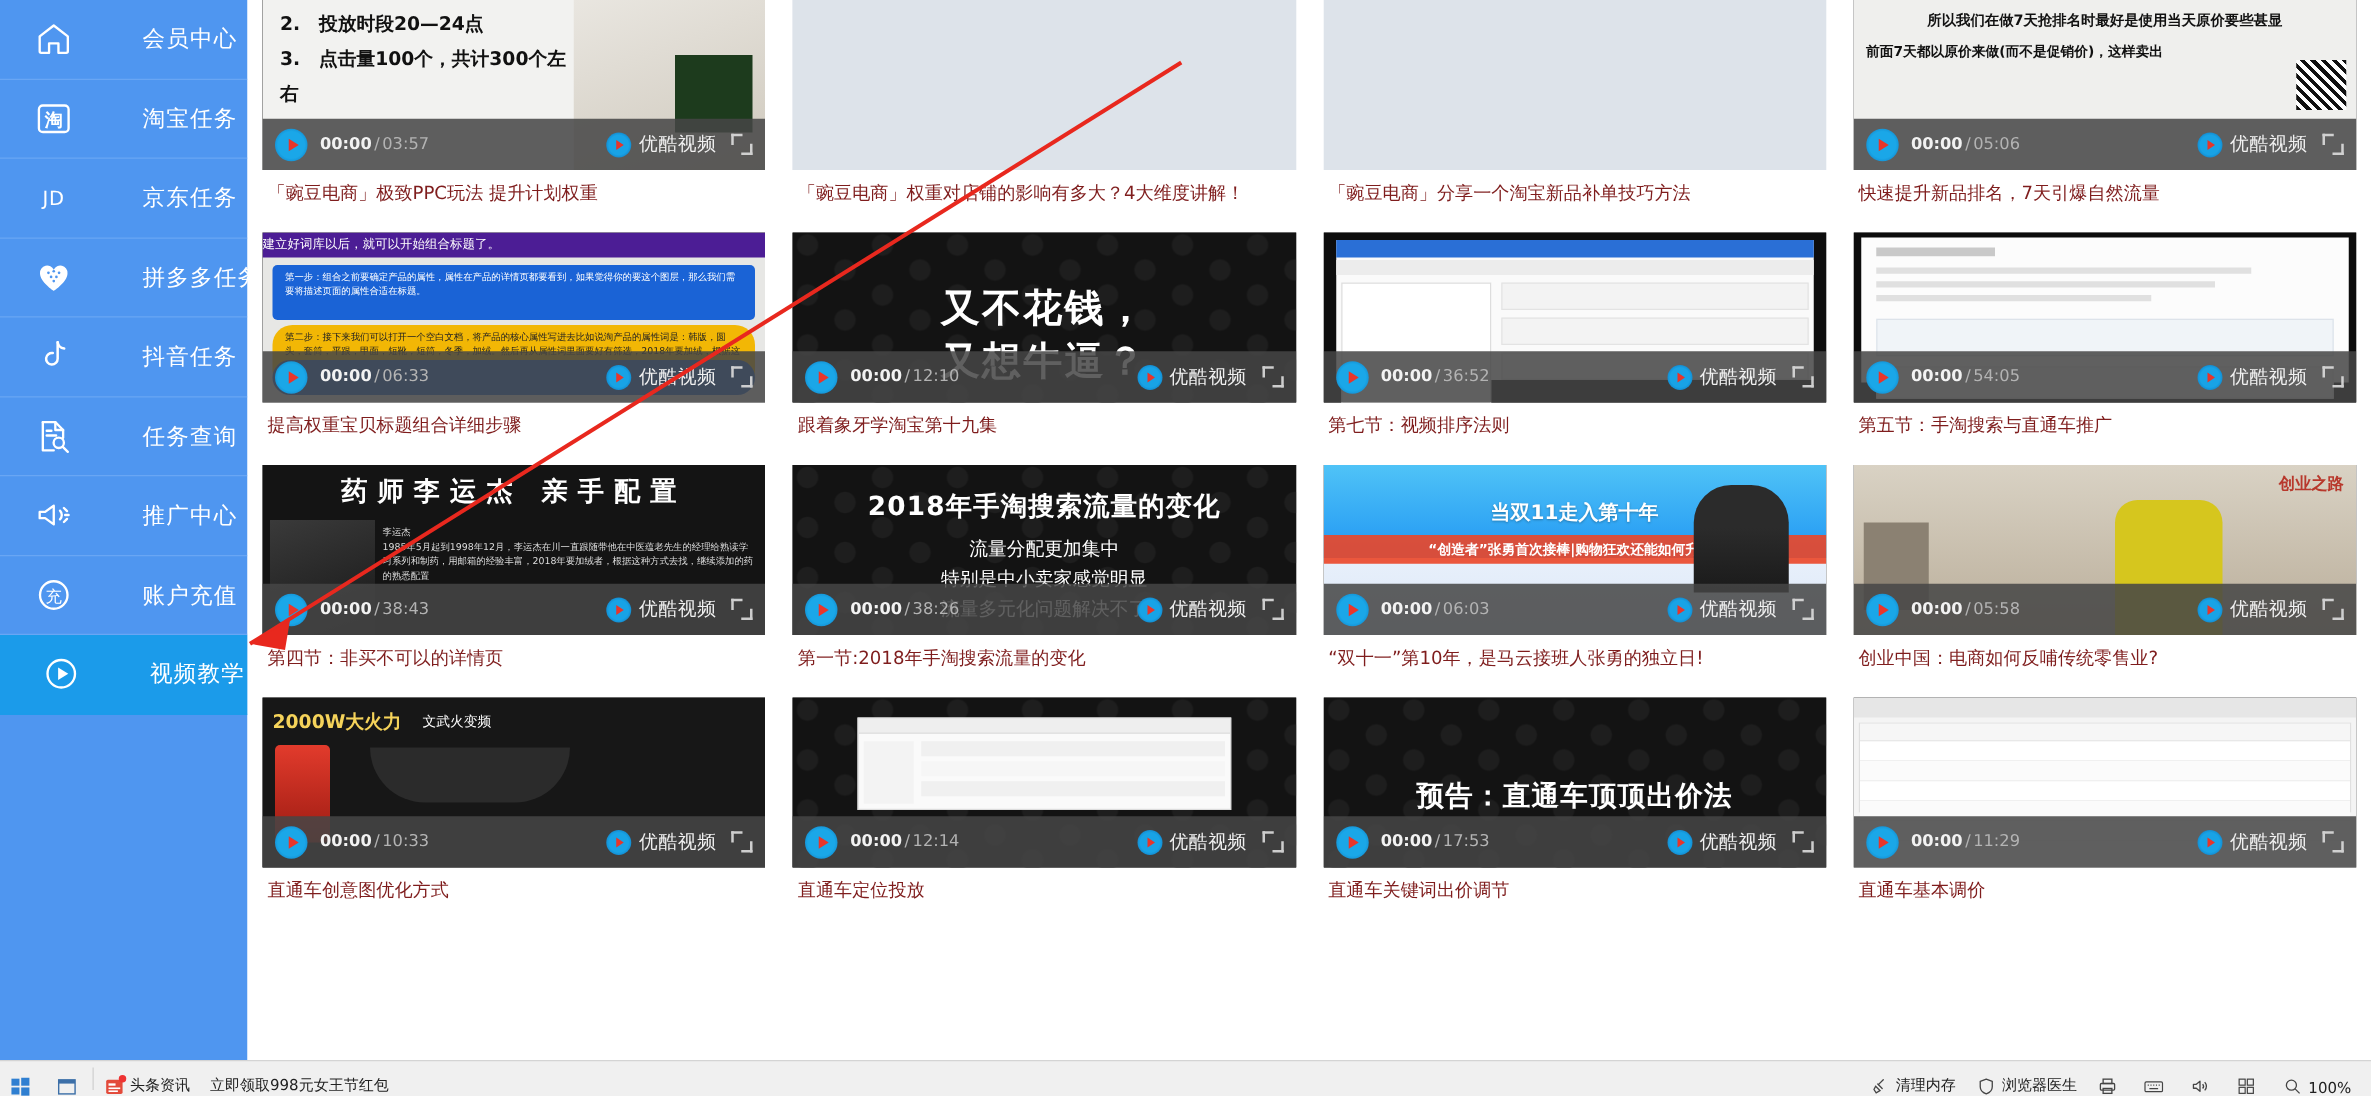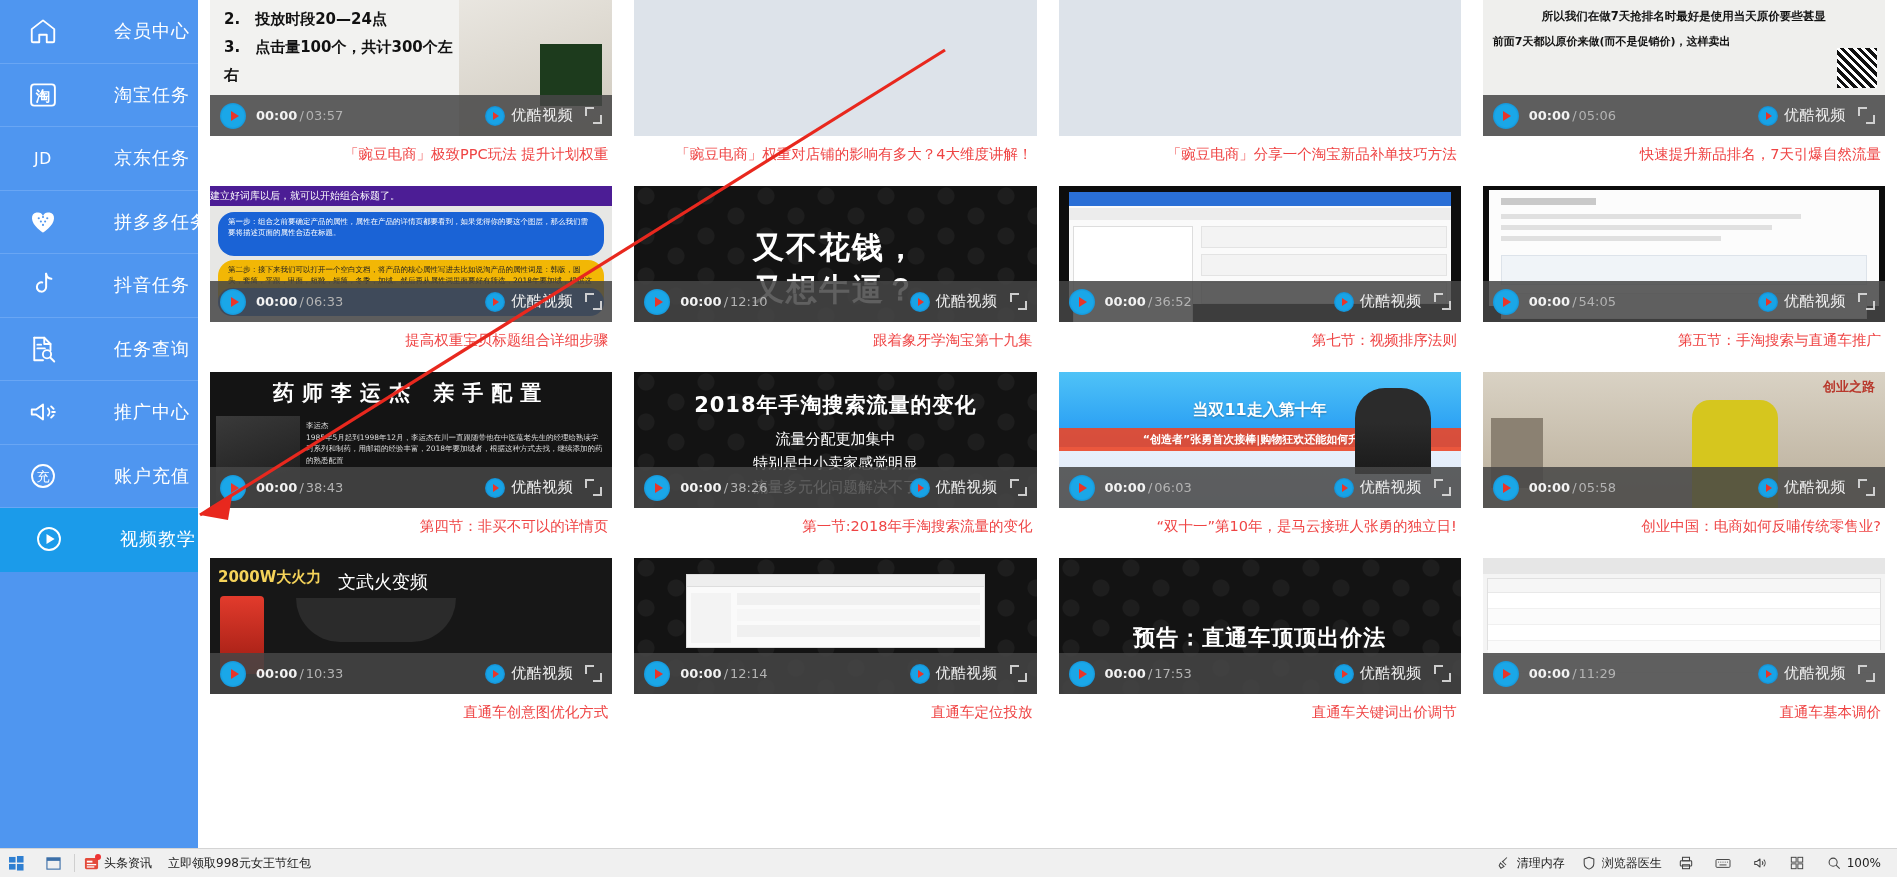--- a/index.html
+++ b/index.html
@@ -118,23 +118,23 @@
     width: 17px; height: 17px; position: relative; cursor: pointer; opacity: .9;
     flex: 0 0 17px;
   }
   .fs-btn::before, .fs-btn::after {
     content:""; position:absolute; width:7px; height:7px;
   }
   .fs-btn::before { left:0; top:0; border-left:2px solid #ddd; border-top:2px solid #ddd; }
   .fs-btn::after  { right:0; bottom:0; border-right:2px solid #ddd; border-bottom:2px solid #ddd; }
 
   .card-title {
-    text-align: right;
+    text-align: left;
     font-size: 14.5px;
-    color: #ef4444;
+    color: #7f1d1d;
     padding: 9px 4px 18px;
     white-space: nowrap;
     overflow: hidden;
     text-overflow: ellipsis;
   }
 
   
   .art-text {
     position:absolute; left:0; right:0;
     text-align:center; color:#fff; font-weight:bold;
@@ -156,21 +156,21 @@
     position: absolute; left: 0; bottom: 0;
     width: 1897px; height: 29px;
     background: #f0f0f0;
     border-top: 1px solid #d4d4d4;
     display: flex; align-items: center;
     font-size: 12px; color: #222;
   }
   .tb-left { display:flex; align-items:center; height:100%; }
   .tb-right { display:flex; align-items:center; height:100%; margin-left:auto; padding-right: 8px; }
   .tb-cell { display:flex; align-items:center; padding:0 8px; height:100%; cursor:default; }
-  .tb-cell.btn { cursor:pointer; }
+  .tb-cell.btn { cursor:pointer;align-items:flex-end; }
   .tb-sep { width:1px; height:18px; background:#cfcfcf; }
   .tb-icon { width:16px; height:16px; display:flex; align-items:center; justify-content:center; margin-right:5px; flex:0 0 16px;}
   .news-badge { position:relative; }
   .news-badge::after {
     content:""; position:absolute; right:-2px; top:-1px;
     width:6px; height:6px; border-radius:50%; background:#e33;
   }
   .zoom-val { min-width:34px; text-align:right; }
 </style>
 </head>
@@ -339,21 +339,21 @@
          </span>
          <span class="fs-btn"></span>
        </div>
      </div>
      <div class="card-title">快速提升新品排名，7天引爆自然流量</div>
         </div>
         <div class="card">
           <div class="thumb">
        <div class="thumb-art" style="background:#e7e7e5">
         <div style="position:absolute;left:0;right:0;top:0;height:20px;background:#4c1d95;color:#fff;font-size:10px;text-align:left;line-height:20px;">建立好词库以后，就可以开始组合标题了。</div>
-        <div style="position:absolute;left:8px;right:8px;top:26px;height:44px;background:#1a63d6;border-radius:16px;color:#fff;font-size:7.5px;padding:5px 10px;line-height:1.45;overflow:hidden;text-align:left;">第一步：组合之前要确定产品的属性，属性在产品的详情页都要看到，如果觉得你的要这个图层，那么我们需要将描述页面的属性合适在标题。</div>
+        <div style="position:absolute;left:8px;right:8px;top:26px;height:44px;background:#1a63d6;border-radius:4px;color:#fff;font-size:7.5px;padding:5px 10px;line-height:1.45;overflow:hidden;text-align:left;">第一步：组合之前要确定产品的属性，属性在产品的详情页都要看到，如果觉得你的要这个图层，那么我们需要将描述页面的属性合适在标题。</div>
         <div style="position:absolute;left:8px;right:8px;top:74px;height:52px;background:#f2b705;border-radius:16px;color:#222;font-size:7.5px;padding:5px 10px;line-height:1.45;overflow:hidden;text-align:left;">第二步：接下来我们可以打开一个空白文档，将产品的核心属性写进去比如说淘产品的属性词是：韩版，圆头，套筒，平跟，甲面，短靴，短筒，冬季，加绒。然后再从属性词里面要好有筛选，2018年要加绒，根据这种方式去找，继续添加你的属性词，添加的前提是符合你的产品属性。</div>
         <div style="position:absolute;left:8px;right:8px;bottom:6px;height:28px;background:#1a63d6;border-radius:14px;"></div>
       </div>
 
        <div class="ctrl">
          <span class="play-btn"></span>
          <span class="time-cur">00:00</span>
          <span class="time-sep">/</span>
          <span class="time-dur">06:33</span>
          <span class="ctrl-spacer"></span>
@@ -536,21 +536,21 @@
          </span>
          <span class="fs-btn"></span>
        </div>
      </div>
      <div class="card-title">创业中国：电商如何反哺传统零售业?</div>
         </div>
         <div class="card">
           <div class="thumb">
        <div class="thumb-art" style="background:#171717">
         <div style="position:absolute;left:8px;top:10px;color:#f5d35a;font-size:15px;font-weight:bold;">2000W大火力</div>
-        <div style="position:absolute;left:128px;top:12px;color:#fff;font-size:18px;">文武火变频</div>
+        <div style="position:absolute;left:128px;top:12px;color:#fff;font-size:11px;">文武火变频</div>
         <div style="position:absolute;left:10px;top:38px;width:44px;height:78px;background:linear-gradient(180deg,#e23b2c,#9c1b12);border-radius:4px;"></div>
         <div style="position:absolute;left:86px;bottom:52px;width:160px;height:44px;background:#2b2b2b;border-radius:0 0 70px 70px;"></div>
       </div>
 
        <div class="ctrl">
          <span class="play-btn"></span>
          <span class="time-cur">00:00</span>
          <span class="time-sep">/</span>
          <span class="time-dur">10:33</span>
          <span class="ctrl-spacer"></span>

